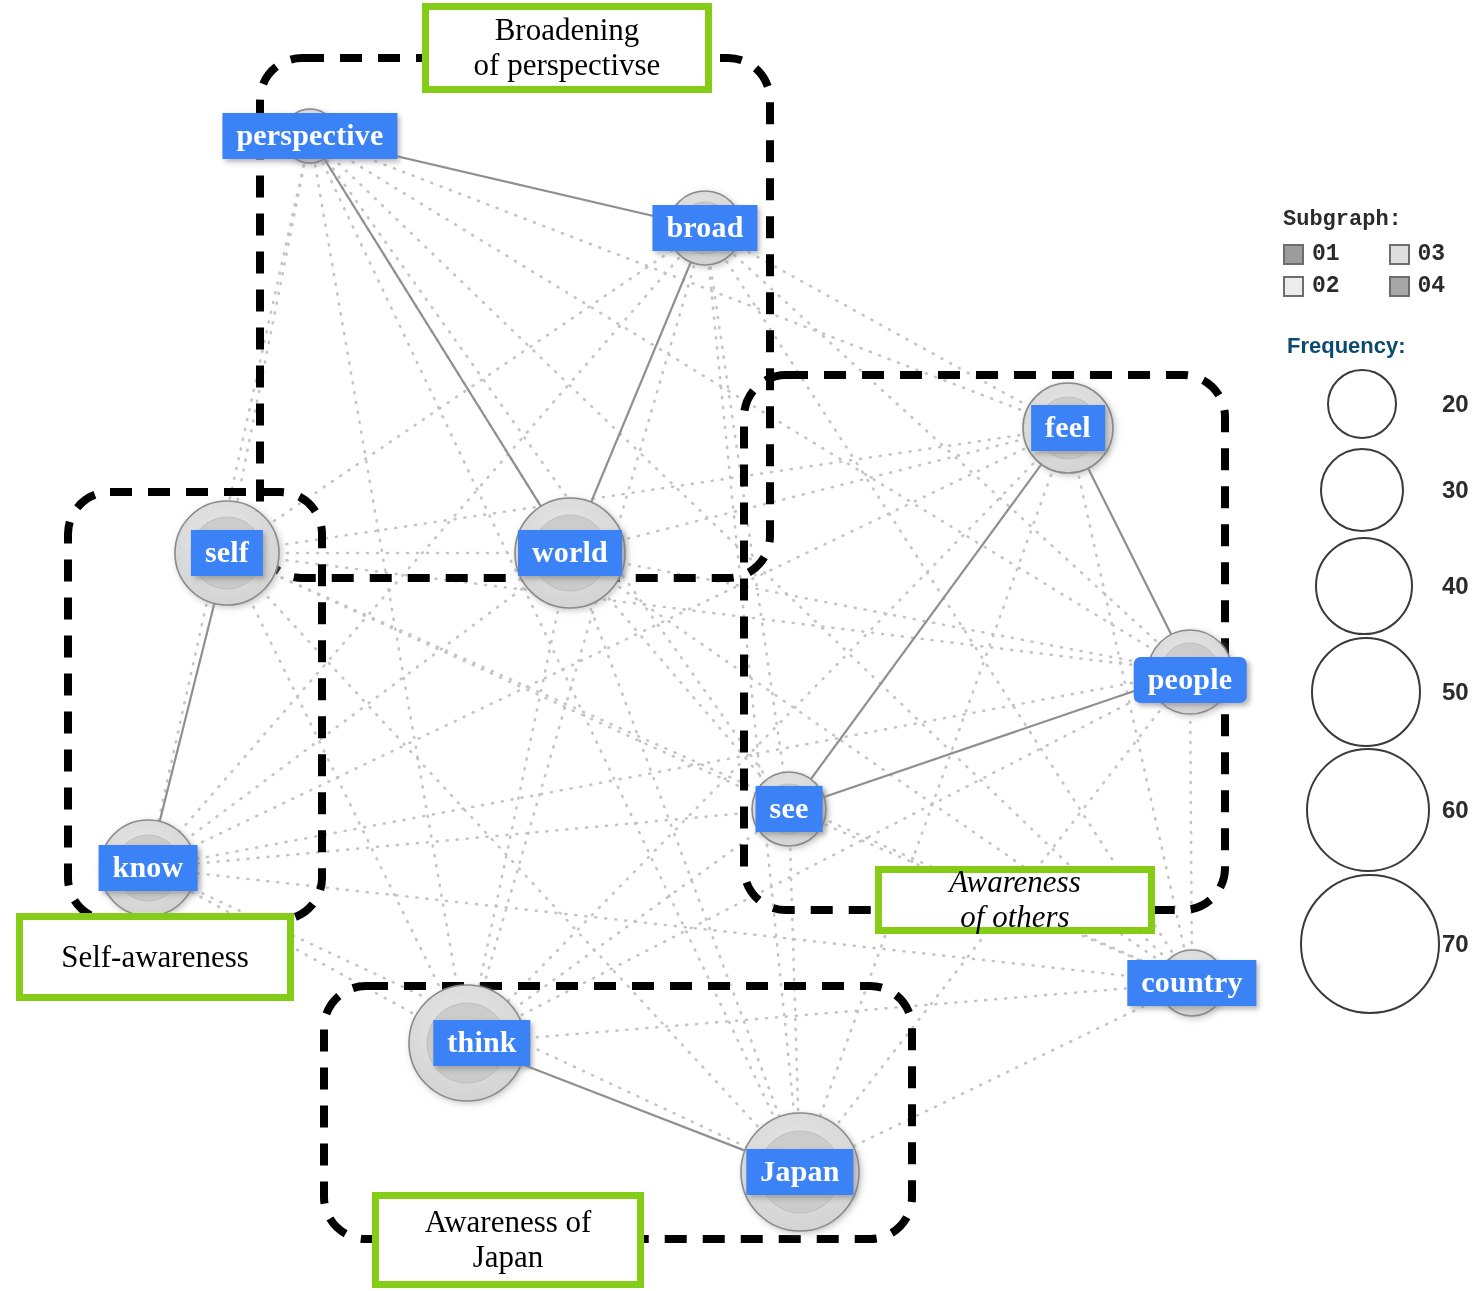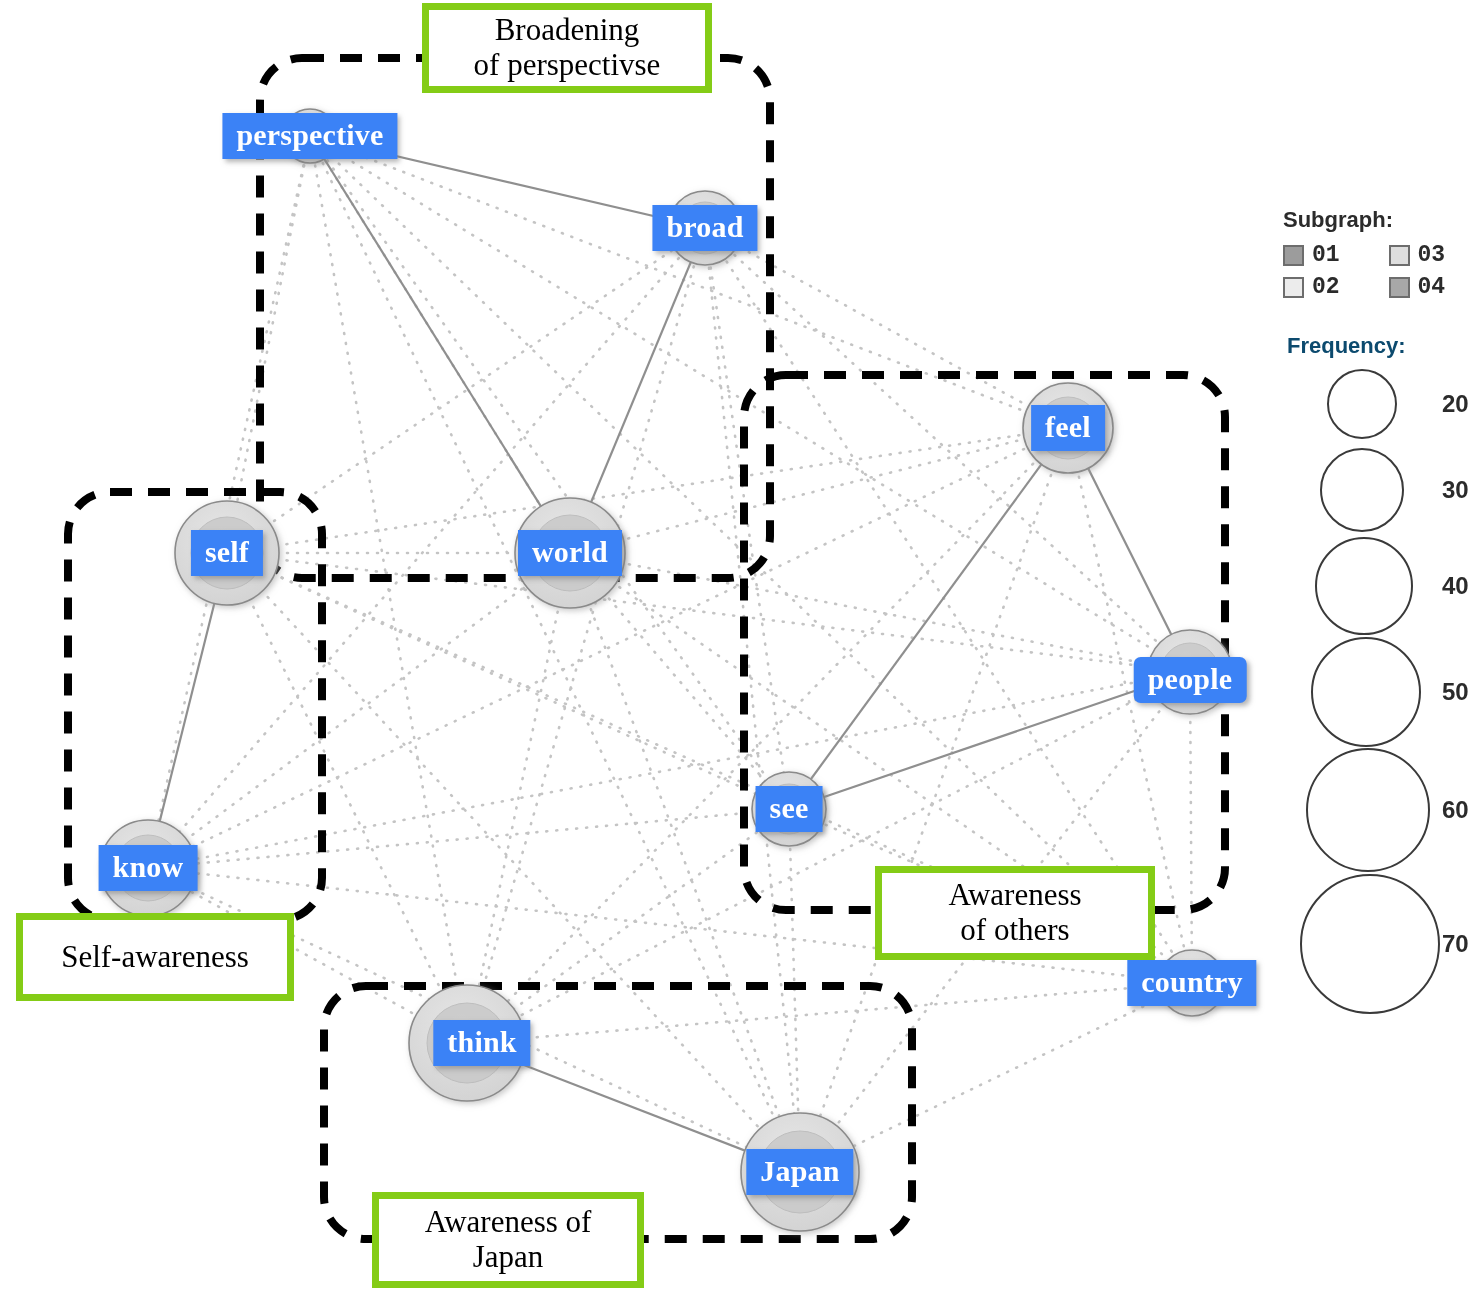--- a/index.html
+++ b/index.html
@@ -51,21 +51,21 @@
     padding: 4px 10px;
     box-sizing: border-box;
   }
   .legend {
     position: absolute;
     left: 1283px;
     top: 207px;
     width: 193px;
   }
   .legend-title {
-    font-family: Liberation Sans, sans-serif;
+    font-family: Liberation Mono, monospace;
     font-weight: bold;
     font-size: 22px;
     color: #2b2b2b;
     margin-bottom: 9px;
   }
   .legend-grid {
     display: grid;
     grid-template-columns: 1fr 1fr;
     gap: 6px 18px;
   }
@@ -254,21 +254,21 @@
       <div class="node-label" style="left: 467px; top: 1043px; margin-left: 15px;">think</div>
       <div class="node-label" style="left: 800px; top: 1172px;">Japan</div>
     </div>
   <div id="cluster-callouts">
       <div class="group-box" style="left: 422px; top: 3px; width: 290px; height: 90px;">
         <span>Broadening<br>of perspectivse</span>
       </div>
       <div class="group-box" style="left: 6px; top: 913px; width: 278px; height: 88px; margin-left: 10px;">
         <span>Self-awareness</span>
       </div>
-      <div class="group-box" style="left: 875px; top: 866px; width: 280px; height: 94px;">
+      <div class="group-box" style="left: 875px; top: 866px; width: 280px; height: 68px; font-style: italic;">
         <span>Awareness<br>of others</span>
       </div>
       <div class="group-box" style="left: 372px; top: 1192px; width: 272px; height: 96px;">
         <span>Awareness of<br>Japan</span>
       </div>
     </div>
 
   <div class="legend">
     <div class="legend-title">Subgraph:</div>
     <div class="legend-grid" id="legend-grid">

